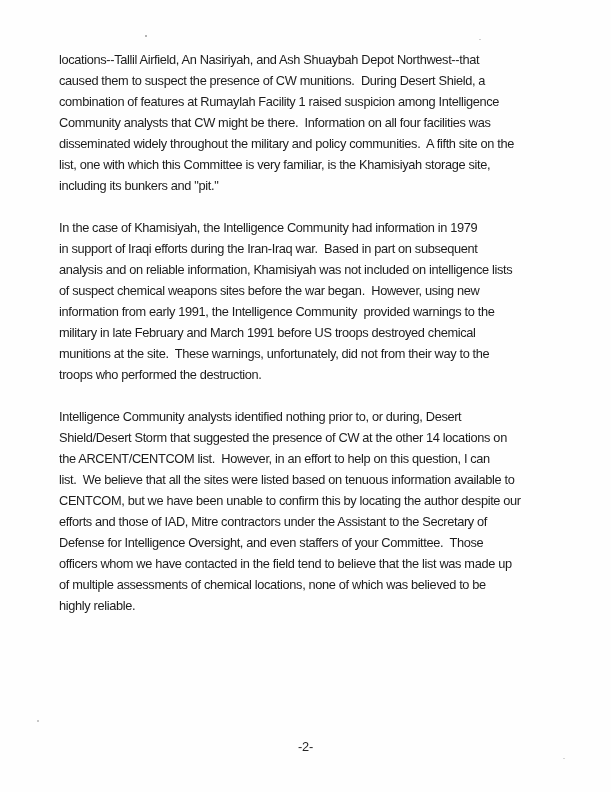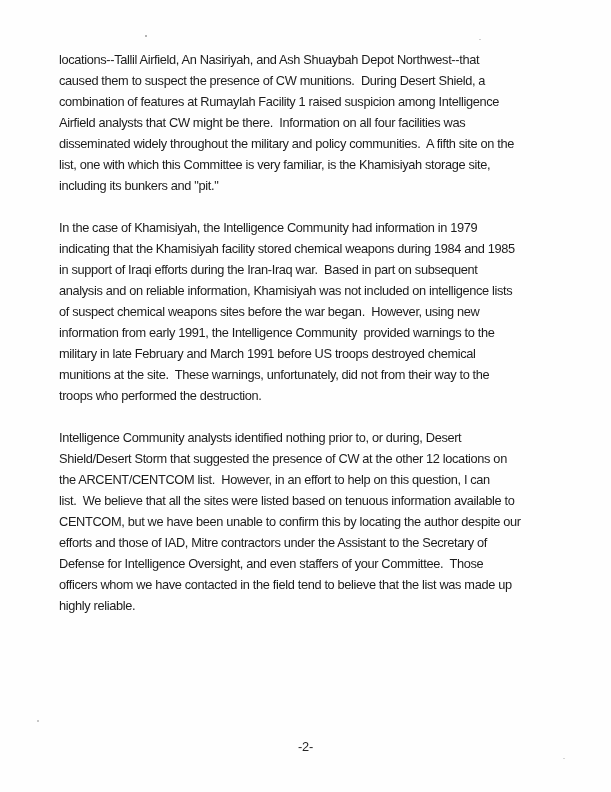--- a/index.html
+++ b/index.html
@@ -57,47 +57,47 @@
 <body>
 
 <div class="page">
 
   <div class="content">
 
     <div class="para">
       <div class="line">locations--Tallil Airfield, An Nasiriyah, and Ash Shuaybah Depot Northwest--that</div>
       <div class="line">caused them to suspect the presence of CW munitions.  During Desert Shield, a</div>
       <div class="line">combination of features at Rumaylah Facility 1 raised suspicion among Intelligence</div>
-      <div class="line">Airfield analysts that CW might be there.  Information on all four facilities was</div>
+      <div class="line">Community analysts that CW might be there.  Information on all four facilities was</div>
       <div class="line">disseminated widely throughout the military and policy communities.  A fifth site on the</div>
       <div class="line">list, one with which this Committee is very familiar, is the Khamisiyah storage site,</div>
       <div class="line">including its bunkers and "pit."</div>
     </div>
 
     <div class="para">
       <div class="line">In the case of Khamisiyah, the Intelligence Community had information in 1979</div>
-      <div class="line">indicating that the Khamisiyah facility stored chemical weapons during 1984 and 1985</div>
       <div class="line">in support of Iraqi efforts during the Iran-Iraq war.  Based in part on subsequent</div>
       <div class="line">analysis and on reliable information, Khamisiyah was not included on intelligence lists</div>
       <div class="line">of suspect chemical weapons sites before the war began.  However, using new</div>
       <div class="line">information from early 1991, the Intelligence Community  provided warnings to the</div>
       <div class="line">military in late February and March 1991 before US troops destroyed chemical</div>
       <div class="line">munitions at the site.  These warnings, unfortunately, did not from their way to the</div>
       <div class="line">troops who performed the destruction.</div>
     </div>
 
     <div class="para">
       <div class="line">Intelligence Community analysts identified nothing prior to, or during, Desert</div>
-      <div class="line">Shield/Desert Storm that suggested the presence of CW at the other 12 locations on</div>
+      <div class="line">Shield/Desert Storm that suggested the presence of CW at the other 14 locations on</div>
       <div class="line">the ARCENT/CENTCOM list.  However, in an effort to help on this question, I can</div>
       <div class="line">list.  We believe that all the sites were listed based on tenuous information available to</div>
       <div class="line">CENTCOM, but we have been unable to confirm this by locating the author despite our</div>
       <div class="line">efforts and those of IAD, Mitre contractors under the Assistant to the Secretary of</div>
       <div class="line">Defense for Intelligence Oversight, and even staffers of your Committee.  Those</div>
       <div class="line">officers whom we have contacted in the field tend to believe that the list was made up</div>
+      <div class="line">of multiple assessments of chemical locations, none of which was believed to be</div>
       <div class="line">highly reliable.</div>
     </div>
 
   </div>
 
   <div class="page-number">-2-</div>
 
   <div class="speck speck-1"></div>
   <div class="speck speck-2"></div>
   <div class="speck speck-3"></div>

